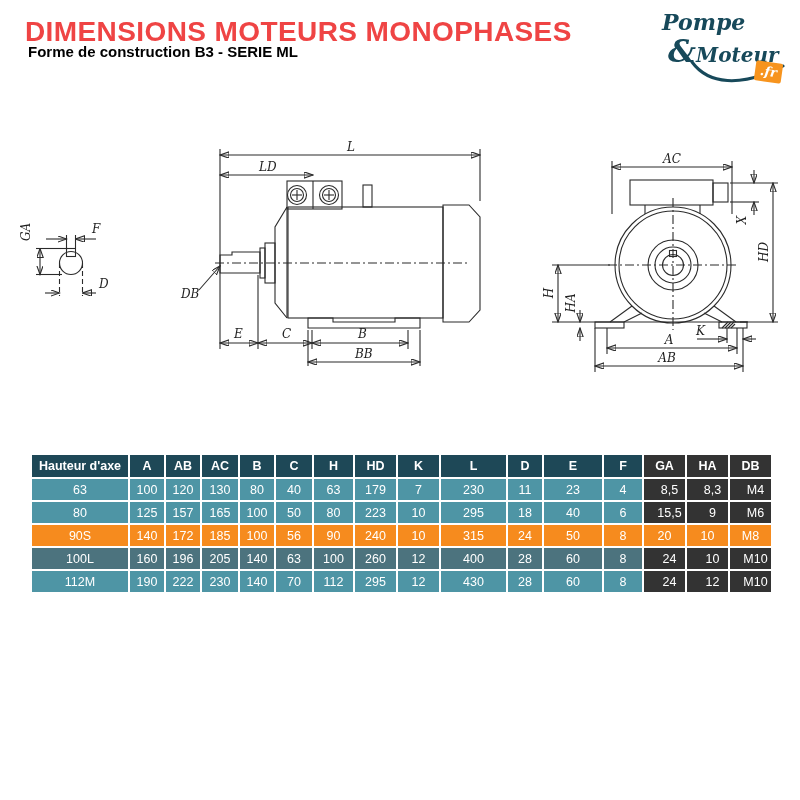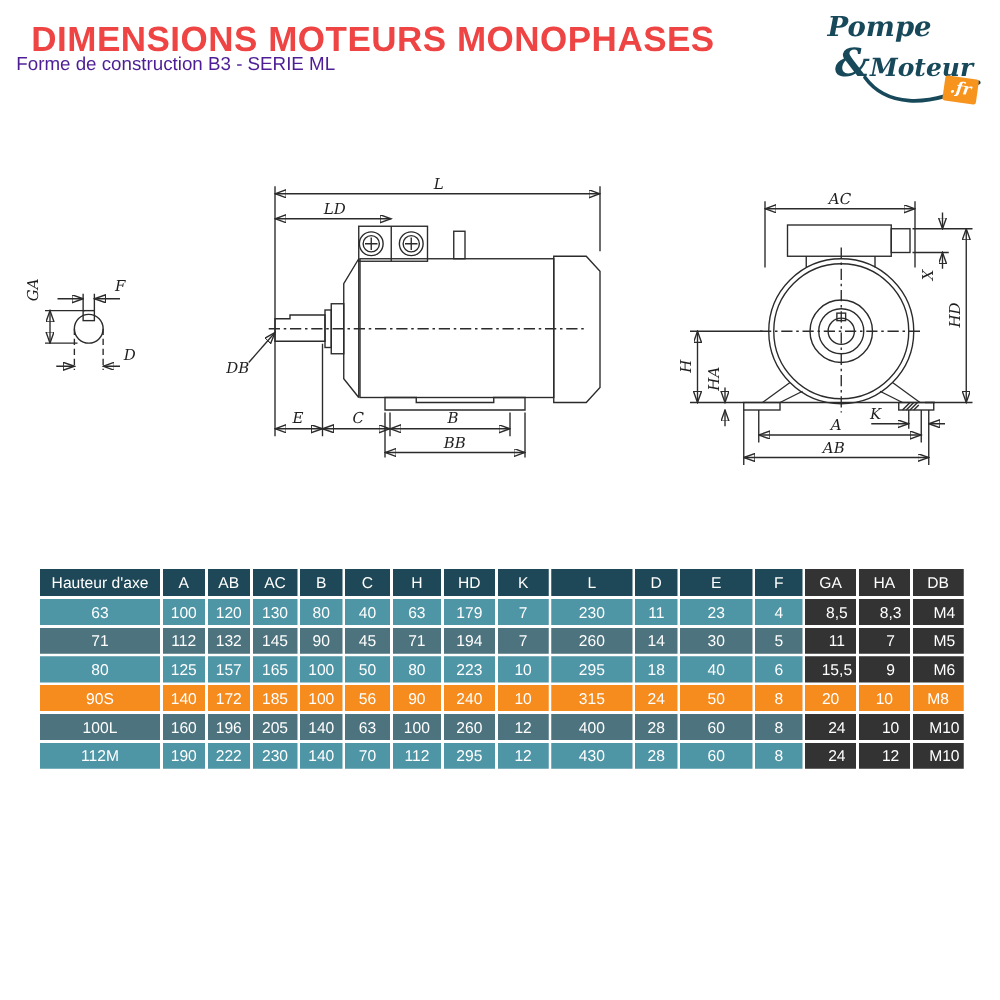--- a/index.html
+++ b/index.html
@@ -1,21 +1,21 @@
 <!DOCTYPE html>
 <html style="--header-bg: #1E4857; --row-light: #4E95A5; --row-dark: #4C737E; --row-highlight: #F68B1E; --dark-col: #333333; --logo-teal: #17495A; --badge-orange: #F7941E; --line: #2B2B2B;"><head>
 <meta charset="utf-8">
 <style>
   html,body{margin:0;padding:0;}
   body{width:800px;height:800px;position:relative;background:#fff;overflow:hidden;
        font-family:"Liberation Sans",sans-serif;}
   
   .page-title{position:absolute;left:25px;top:16px;font-size:28px;font-weight:800;
               letter-spacing:.4px;color:#ef4444;}
-  .page-subtitle{position:absolute;left:13px;top:43px;font-size:15px;color:#4c1d95;}
+  .page-subtitle{position:absolute;left:28px;top:43px;font-size:15px;color:#000000;font-weight:bold;}
   
   .logo{position:absolute;left:660px;top:12px;width:134px;height:90px;
         color:var(--logo-teal);font-family:"DejaVu Serif",serif;font-style:italic;}
   .logo-word1{position:absolute;left:2px;top:-3px;font-size:22px;font-weight:bold;}
   .logo-line2{position:absolute;left:8px;top:21px;white-space:nowrap;font-weight:bold;}
   .logo-amp{font-size:31px;}
   .logo-word2{font-size:20px;}
   .logo-swoosh{position:absolute;left:30px;top:46px;}
   .logo-badge{position:absolute;left:95px;top:50px;background:var(--badge-orange);
               color:#fff;font-size:13px;font-weight:bold;padding:2px 5px 3px 5px;
@@ -25,21 +25,21 @@
   .diag line,.diag path,.diag rect,.diag circle,.diag polygon{stroke:var(--line);fill:none;stroke-width:1.1;}
   .dim-label{font:italic 12px "DejaVu Serif",serif;fill:#1e1e1e;stroke:none;}
   .cline{stroke-dasharray:9 3 2 3;stroke-width:.9;}
   .dashl{stroke-dasharray:5 3;stroke-width:.9;}
   .thin{stroke-width:.8;}
   
   .dim-table{position:absolute;left:30px;top:453px;border-collapse:collapse;
              table-layout:fixed;color:#fff;text-align:center;font-size:12.5px;}
   .dim-table th,.dim-table td{border:2px solid #fff;padding:0;height:21px;
              font-weight:normal;overflow:hidden;white-space:nowrap;}
-  .dim-table th{background:var(--header-bg);font-weight:normal;height:22px;}
+  .dim-table th{background:var(--header-bg);font-weight:bold;height:22px;}
   .dim-table tr.r-light td{background:var(--row-light);}
   .dim-table tr.r-dark td{background:var(--row-dark);}
   .dim-table tr.r-highlight td{background:var(--row-highlight);}
   .dim-table th.dimcol{background:var(--dark-col);}
   .dim-table td.dimcol{background:var(--dark-col) !important;padding-left:10px;}
 </style>
 </head>
 <body>
 
 <div class="page-title">DIMENSIONS MOTEURS MONOPHASES</div>
@@ -275,38 +275,20 @@
         <td>179</td>
         <td>7</td>
         <td>230</td>
         <td>11</td>
         <td>23</td>
         <td>4</td>
         <td class="dimcol">8,5</td>
         <td class="dimcol">8,3</td>
         <td class="dimcol">M4</td>
       </tr>
-      <tr class="r-dark">
-        <td>71</td>
-        <td>112</td>
-        <td>132</td>
-        <td>145</td>
-        <td>90</td>
-        <td>45</td>
-        <td>71</td>
-        <td>194</td>
-        <td>7</td>
-        <td>260</td>
-        <td>14</td>
-        <td>30</td>
-        <td>5</td>
-        <td class="dimcol">11</td>
-        <td class="dimcol">7</td>
-        <td class="dimcol">M5</td>
-      </tr>
       <tr class="r-light">
         <td>80</td>
         <td>125</td>
         <td>157</td>
         <td>165</td>
         <td>100</td>
         <td>50</td>
         <td>80</td>
         <td>223</td>
         <td>10</td>

